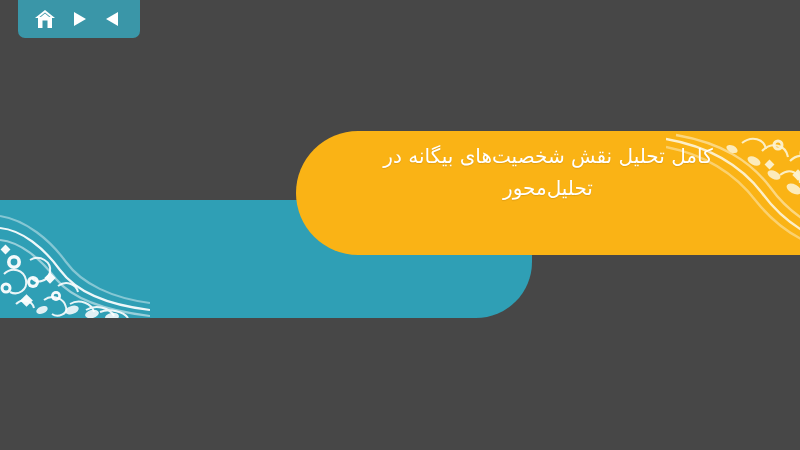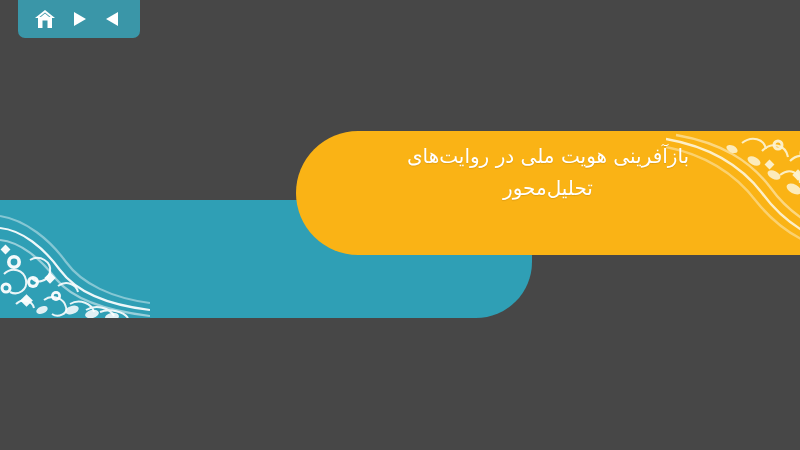--- a/index.html
+++ b/index.html
@@ -205,21 +205,21 @@
       </g>
       <g fill="none" stroke="#fdf3d2" stroke-width="1.6" opacity="0.7">
         <path d="M190 30 C180 28 170 20 166 10"></path>
         <path d="M190 50 C176 46 164 36 158 24"></path>
         <path d="M146 8 C152 4 160 2 168 2"></path>
       </g>
     </svg>
   </div>
 
   <div class="title-text">
-    <div class="title-line">بازآفرینی هویت ملی در روایت‌های</div>
+    <div class="title-line">کامل تحلیل نقش شخصیت‌های بیگانه در</div>
     <div class="title-line">تحلیل‌محور</div>
   </div>
 
 </div>
 
 <div class="nav-bar">
 
   <div class="nav-btn">
     <span>
       <svg width="20" height="20" viewBox="0 0 20 20">

